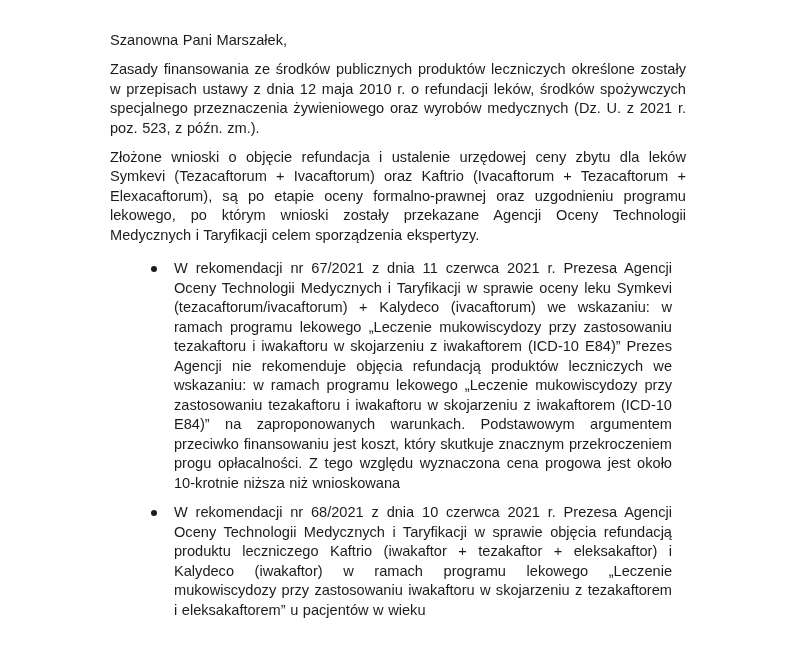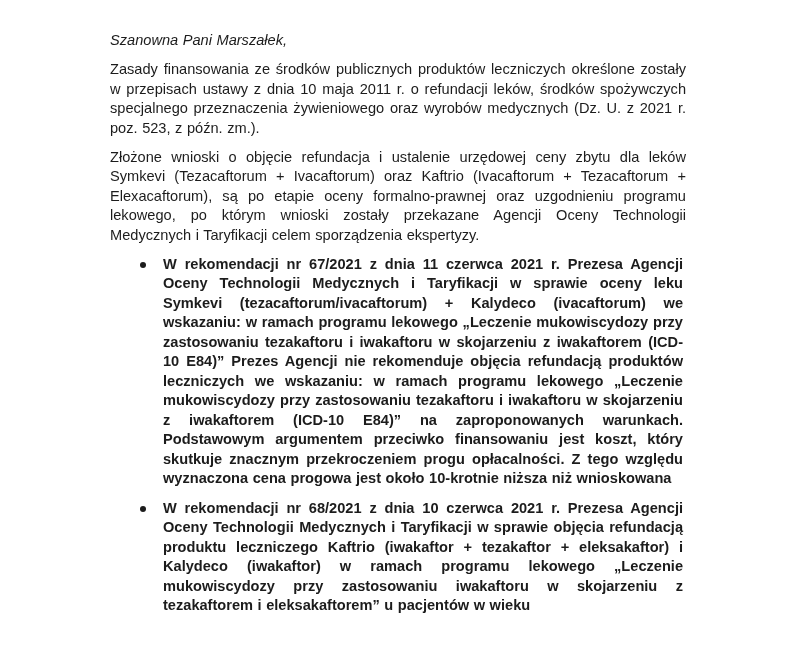--- a/index.html
+++ b/index.html
@@ -24,27 +24,25 @@
   .para {
     margin: 0 0 9.5px 0;
     font-size: 14.6px;
     line-height: 19.5px;
     text-align: justify;
     text-align-last: left;
     word-spacing: 0.5px;
   }
   .salutation {
     text-align: left;
-    font-style: italic;
   }
   .bullet-list {
     list-style: none;
-    margin: 3px;
+    margin: 14px;
     padding: 0;
-    font-weight: bold;
   }
   .bullet-item {
     position: relative;
     margin: 0 0 10px 0;
     padding-left: 50px;
     font-size: 14.6px;
     line-height: 19.5px;
     text-align: justify;
     text-align-last: left;
     word-spacing: 0.5px;
@@ -60,21 +58,21 @@
   }
 </style>
 </head>
 <body>
 
 <div class="page">
 
   <p class="para salutation">Szanowna Pani Marszałek,</p>
 
 
-  <p class="para">Zasady finansowania ze środków publicznych produktów leczniczych określone zostały w przepisach ustawy z dnia 10 maja 2011 r. o refundacji leków, środków spożywczych specjalnego przeznaczenia żywieniowego oraz wyrobów medycznych (Dz. U. z 2021 r. poz. 523, z późn. zm.).</p>
+  <p class="para">Zasady finansowania ze środków publicznych produktów leczniczych określone zostały w przepisach ustawy z dnia 12 maja 2010 r. o refundacji leków, środków spożywczych specjalnego przeznaczenia żywieniowego oraz wyrobów medycznych (Dz. U. z 2021 r. poz. 523, z późn. zm.).</p>
 
   <p class="para">Złożone wnioski o objęcie refundacja i ustalenie urzędowej ceny zbytu dla leków Symkevi (Tezacaftorum + Ivacaftorum) oraz Kaftrio (Ivacaftorum + Tezacaftorum + Elexacaftorum), są po etapie oceny formalno-prawnej oraz uzgodnieniu programu lekowego, po którym wnioski zostały przekazane Agencji Oceny Technologii Medycznych i Taryfikacji celem sporządzenia ekspertyzy.</p>
 
   <ul class="bullet-list">
     <li class="bullet-item">
       <span class="dot"></span>
       <span>W rekomendacji nr 67/2021 z dnia 11 czerwca 2021 r. Prezesa Agencji Oceny Technologii Medycznych i Taryfikacji w sprawie oceny leku Symkevi (tezacaftorum/ivacaftorum) + Kalydeco (ivacaftorum) we wskazaniu: w ramach programu lekowego „Leczenie mukowiscydozy przy zastosowaniu tezakaftoru i iwakaftoru w skojarzeniu z iwakaftorem (ICD-10 E84)” Prezes Agencji nie rekomenduje objęcia refundacją produktów leczniczych we wskazaniu: w ramach programu lekowego „Leczenie mukowiscydozy przy zastosowaniu tezakaftoru i iwakaftoru w skojarzeniu z iwakaftorem (ICD-10 E84)” na zaproponowanych warunkach. Podstawowym argumentem przeciwko finansowaniu jest koszt, który skutkuje znacznym przekroczeniem progu opłacalności. Z tego względu wyznaczona cena progowa jest około 10-krotnie niższa niż wnioskowana</span>
     </li>
     <li class="bullet-item">
       <span class="dot"></span>

